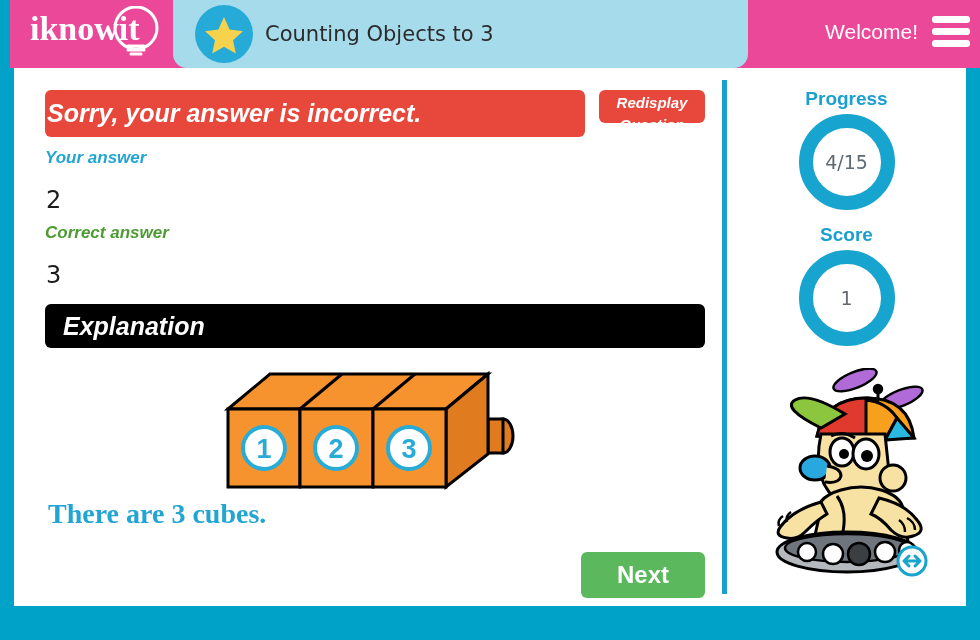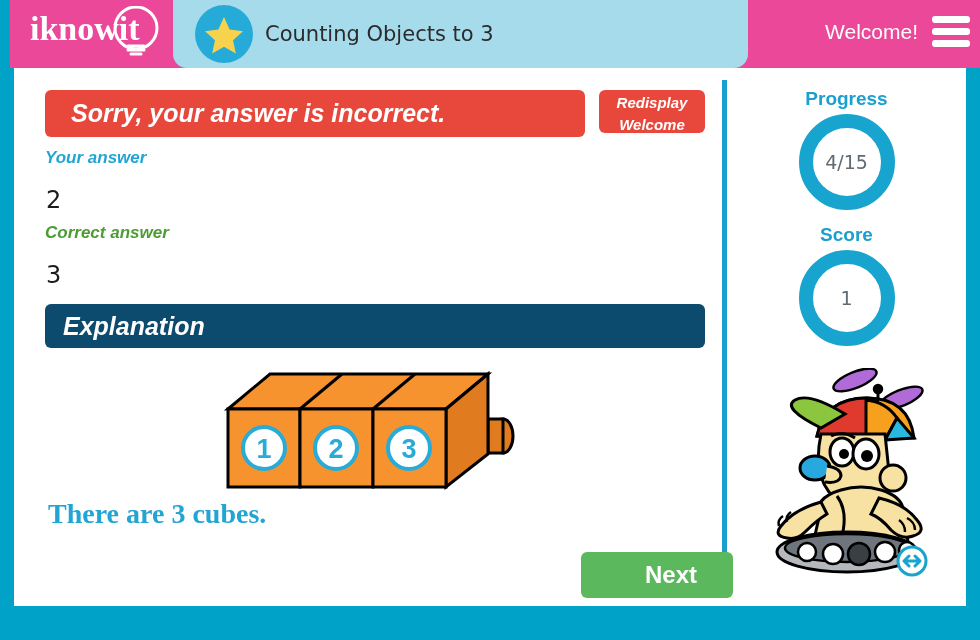--- a/index.html
+++ b/index.html
@@ -57,64 +57,64 @@
   }
   
   #main{
     position:absolute;left:0;top:0;width:706px;height:538px;
   }
   #result-banner{
     position:absolute;left:31px;top:22px;width:540px;height:47px;
     background:#e8483c;border-radius:6px;
   }
   #result-banner .txt{
-    position:absolute;left:26px;top:0;height:47px;line-height:47px;
+    position:absolute;left:2px;top:0;height:47px;line-height:47px;
     color:#ffffff;font-size:25px;font-weight:bold;font-style:italic;
     white-space:nowrap;
   }
   #redisplay-btn{
-    position:absolute;left:585px;top:22px;width:106px;height:43px;
+    position:absolute;left:585px;top:22px;width:106px;height:33px;
     background:#e8483c;border-radius:6px;cursor:pointer;
     text-align:center;
   }
   #redisplay-btn .l{
     display:block;color:#ffffff;font-size:15px;font-weight:bold;
     font-style:italic;line-height:22px;
   }
   #redisplay-btn .l:first-child{padding-top:2px;}
   .ans-label{
     position:absolute;left:31px;
     font-size:17px;font-weight:bold;font-style:italic;white-space:nowrap;
   }
   #your-answer-label{top:80px;color:#23a5d4;}
   #your-answer-value{position:absolute;left:32px;top:118px;font-size:24px;color:#1c1c1c;
     font-family:"DejaVu Sans", sans-serif;}
   #correct-answer-label{top:155px;color:#4d9c33;}
   #correct-answer-value{position:absolute;left:32px;top:193px;font-size:24px;color:#1c1c1c;
     font-family:"DejaVu Sans", sans-serif;}
   #explanation-bar{
     position:absolute;left:31px;top:236px;width:660px;height:44px;
-    background:#0c4a6e;border-radius:6px;
+    background:#000000;border-radius:6px;
   }
   #explanation-bar .txt{
     position:absolute;left:18px;top:0;height:44px;line-height:44px;
     color:#ffffff;font-size:25px;font-weight:bold;font-style:italic;
   }
   #cube-figure{
     position:absolute;left:196px;top:296px;width:310px;height:135px;
   }
   #explanation-text{
     position:absolute;left:34px;top:430px;
     font-size:28px;font-weight:bold;color:#23a5d4;white-space:nowrap;font-family:Liberation Serif, serif;
   }
   #next-btn{
     position:absolute;left:567px;top:484px;width:124px;height:46px;
     background:#5cb85c;border-radius:6px;cursor:pointer;
     text-align:center;line-height:46px;
-    color:#ffffff;font-size:24px;font-weight:bold;padding-left:28px;
+    color:#ffffff;font-size:24px;font-weight:bold;
   }
   
   #sidebar{
     position:absolute;left:713px;top:0;width:239px;height:538px;
   }
   .side-label{
     position:absolute;width:239px;text-align:center;
     font-size:19px;font-weight:bold;color:#1a9fd0;
   }
   #progress-label{top:20px;}
@@ -176,21 +176,21 @@
   <div id="divider"></div>
 
   <div id="main">
 
     <div id="result-banner">
       <div class="txt">Sorry, your answer is incorrect.</div>
     </div>
 
     <div id="redisplay-btn">
       <span class="l">Redisplay</span>
-      <span class="l">Welcome</span>
+      <span class="l">Question</span>
     </div>
 
     <div class="ans-label" id="your-answer-label">Your answer</div>
     <div id="your-answer-value">2</div>
 
     <div class="ans-label" id="correct-answer-label">Correct answer</div>
     <div id="correct-answer-value">3</div>
 
     <div id="explanation-bar">
       <div class="txt">Explanation</div>

